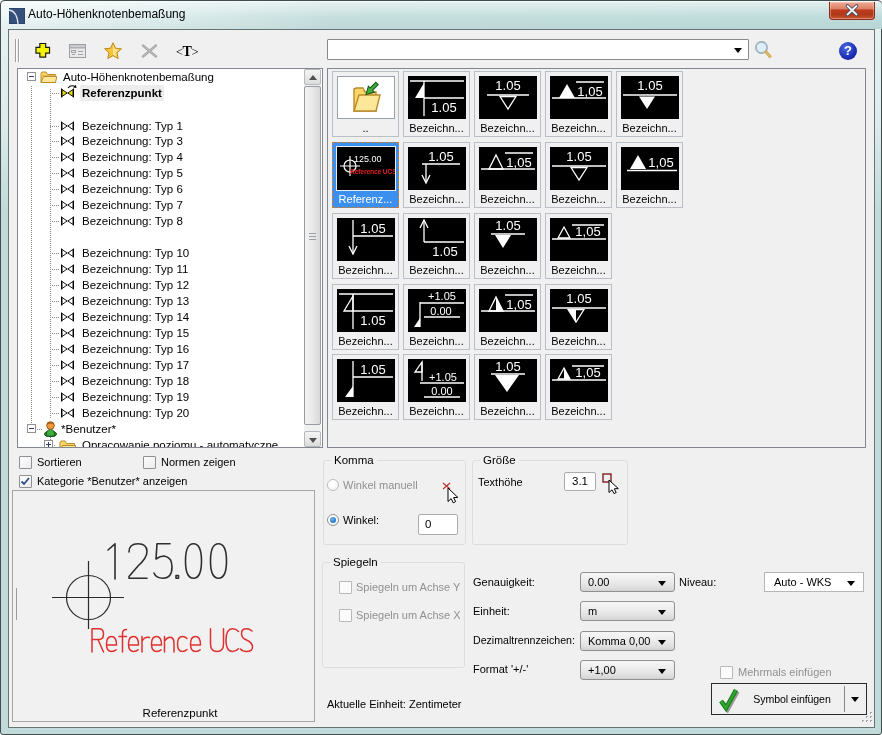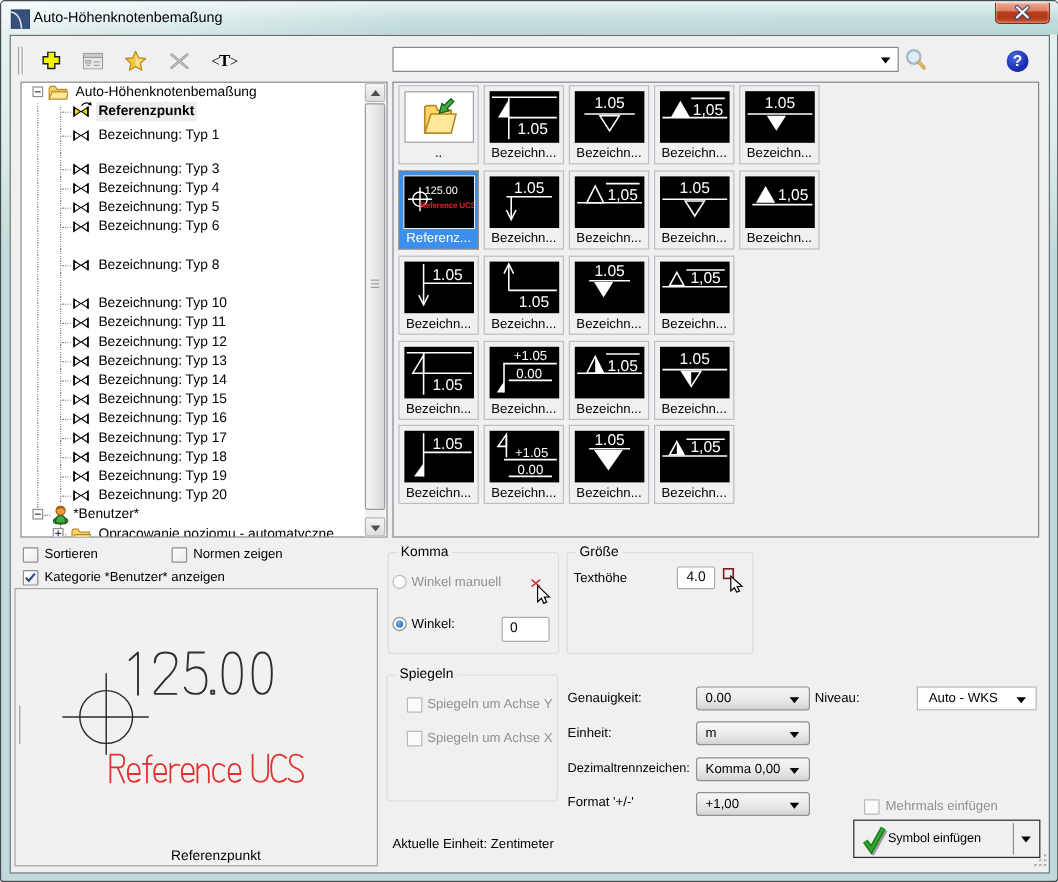--- a/index.html
+++ b/index.html
@@ -111,21 +111,21 @@
   <div class="trow" style="top:16px">
         <div class="hdot" style="left:32px;top:8px;width:9px"></div>
         <svg style="position:absolute;left:41px;top:-1px" width="19" height="14" viewBox="0 0 19 14">
           <path d="M2.5,4.5 V13.5 M14.5,4.5 V13.5" stroke="#000" fill="none"></path>
           <path d="M3,5.5 L8.2,9 L3,12.5 Z M14,5.5 L8.8,9 L14,12.5 Z" fill="#e8d900" stroke="#000" stroke-width="0.9"></path>
           <path d="M9,4 Q12,0.5 16,2.5" fill="none" stroke="#000" stroke-width="1.1"></path>
           <path d="M16.8,0.8 L17.5,4 L14.2,3.4 Z" fill="#000"></path>
         </svg>
         <span style="position:absolute;left:62px;line-height:16px;font-weight:bold;background:#ededed;padding:0 2px">Referenzpunkt</span>
       </div>
-  <div class="trow" style="top:36px">
+  <div class="trow" style="top:49px">
         <div class="hdot" style="left:32px;top:8px;width:9px"></div>
         <svg style="position:absolute;left:41px;top:3px" width="17" height="10" viewBox="0 0 17 10">
           <path d="M2.5,0.5 V9.5 M14.5,0.5 V9.5" stroke="#000" fill="none"></path>
           <path d="M3,1.5 L8.2,5 L3,8.5 Z M14,1.5 L8.8,5 L14,8.5 Z" fill="#fff" stroke="#000" stroke-width="0.9"></path>
         </svg>
         <span style="position:absolute;left:64px;line-height:16px">Bezeichnung: Typ 1</span>
       </div>
   <div class="trow" style="top:64px">
         <div class="hdot" style="left:32px;top:8px;width:9px"></div>
         <svg style="position:absolute;left:41px;top:3px" width="17" height="10" viewBox="0 0 17 10">
@@ -150,20 +150,28 @@
         </svg>
         <span style="position:absolute;left:64px;line-height:16px">Bezeichnung: Typ 5</span>
       </div>
   <div class="trow" style="top:112px">
         <div class="hdot" style="left:32px;top:8px;width:9px"></div>
         <svg style="position:absolute;left:41px;top:3px" width="17" height="10" viewBox="0 0 17 10">
           <path d="M2.5,0.5 V9.5 M14.5,0.5 V9.5" stroke="#000" fill="none"></path>
           <path d="M3,1.5 L8.2,5 L3,8.5 Z M14,1.5 L8.8,5 L14,8.5 Z" fill="#fff" stroke="#000" stroke-width="0.9"></path>
         </svg>
         <span style="position:absolute;left:64px;line-height:16px">Bezeichnung: Typ 6</span>
+      </div>
+  <div class="trow" style="top:128px">
+        <div class="hdot" style="left:32px;top:8px;width:9px"></div>
+        <svg style="position:absolute;left:41px;top:3px" width="17" height="10" viewBox="0 0 17 10">
+          <path d="M2.5,0.5 V9.5 M14.5,0.5 V9.5" stroke="#000" fill="none"></path>
+          <path d="M3,1.5 L8.2,5 L3,8.5 Z M14,1.5 L8.8,5 L14,8.5 Z" fill="#fff" stroke="#000" stroke-width="0.9"></path>
+        </svg>
+        <span style="position:absolute;left:64px;line-height:16px">Bezeichnung: Typ 7</span>
       </div>
   <div class="trow" style="top:144px">
         <div class="hdot" style="left:32px;top:8px;width:9px"></div>
         <svg style="position:absolute;left:41px;top:3px" width="17" height="10" viewBox="0 0 17 10">
           <path d="M2.5,0.5 V9.5 M14.5,0.5 V9.5" stroke="#000" fill="none"></path>
           <path d="M3,1.5 L8.2,5 L3,8.5 Z M14,1.5 L8.8,5 L14,8.5 Z" fill="#fff" stroke="#000" stroke-width="0.9"></path>
         </svg>
         <span style="position:absolute;left:64px;line-height:16px">Bezeichnung: Typ 8</span>
       </div>
   <div class="trow" style="top:176px">
@@ -531,21 +539,21 @@
  <div class="rad on" style="left:326px;top:513px">
       <u></u>
     </div>
     <div class="lbl" style="left:342px;top:513px">Winkel:</div>
  <div class="inp" style="left:417px;top:513px;width:40px;height:21px;line-height:19px;padding-left:6px">0</div>
 
  <div class="grp" style="left:471px;top:459px;width:156px;height:85px">
       <span>Größe</span>
     </div>
  <div class="lbl" style="left:477px;top:475px">Texthöhe</div>
- <div class="inp" style="left:563px;top:471px;width:32px;height:19px;line-height:17px;text-align:center">4.0</div>
+ <div class="inp" style="left:563px;top:471px;width:32px;height:19px;line-height:17px;text-align:center">3.1</div>
  <svg class="abs" style="left:601px;top:472px" width="19" height="21" viewBox="0 0 19 21">
       <rect x="1" y="1" width="8" height="8" fill="none" stroke="#7c1f1f" stroke-width="1.4"></rect>
       <path d="M7,7 L7,19.5 L10,16.8 L12,20.6 L14.2,19.5 L12.3,15.8 L16.3,15.6 Z" fill="#fff" stroke="#000" stroke-width="1"></path>
     </svg>
 
  <div class="grp" style="left:321px;top:561px;width:143px;height:106px">
       <span>Spiegeln</span>
     </div>
  <div class="cb dis" style="left:338px;top:580px"></div>
     <div class="lbl gray" style="left:355px;top:580px">Spiegeln um Achse Y</div>
@@ -565,21 +573,21 @@
 
  <div class="cb dis" style="left:719px;top:665px"></div>
     <div class="lbl gray" style="left:737px;top:665px">Mehrmals einfügen</div>
 
  <div class="abs" style="left:710px;top:682px;width:156px;height:32px;border:1px solid #2a2a2a;background:#f0f0f0">
    <svg style="position:absolute;left:5px;top:3px" width="24" height="26" viewBox="0 0 24 26">
         <path d="M4,14 L9,21 L19,3" fill="none" stroke="#9a9a9a" stroke-width="4.6" transform="translate(1.5,1.5)"></path>
         <path d="M4,14 L9,21 L19,3" fill="none" stroke="#1b7c1b" stroke-width="4.6"></path>
         <path d="M4,14 L9,21 L19,3" fill="none" stroke="#2fa82f" stroke-width="2.2"></path>
       </svg>
-   <div style="position:absolute;left:28px;top:0;width:104px;height:30px;line-height:30px;font-size:10.6px;letter-spacing:-0.1px">Symbol einfügen</div>
+   <div style="position:absolute;left:28px;top:0;width:104px;height:30px;text-align:center;line-height:30px;font-size:10.6px;letter-spacing:-0.1px">Symbol einfügen</div>
    <div style="position:absolute;right:21px;top:2px;width:1px;height:26px;background:#8a8a8a"></div>
    <div style="position:absolute;right:7px;top:13px;width:0;height:0;border:4.5px solid transparent;border-top:5.5px solid #000"></div>
  </div>
  <div class="lbl" style="left:326px;top:697px">Aktuelle Einheit: Zentimeter</div>
  <svg class="abs" style="left:860px;top:710px" width="13" height="13" viewBox="0 0 13 13">
       <g fill="#9fa6ab">
         <rect x="9" y="1" width="2" height="2"></rect>
         <rect x="9" y="5" width="2" height="2"></rect>
         <rect x="5" y="5" width="2" height="2"></rect>
         <rect x="9" y="9" width="2" height="2"></rect>

